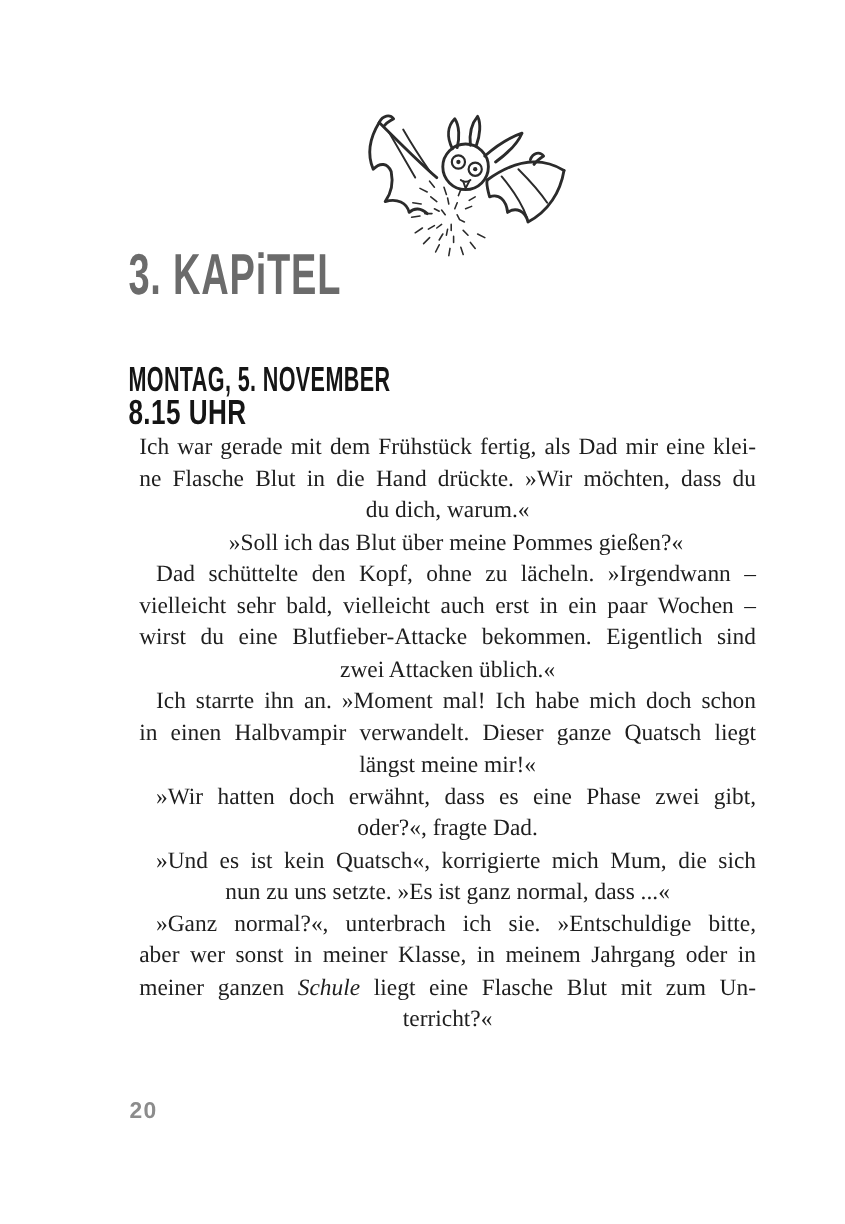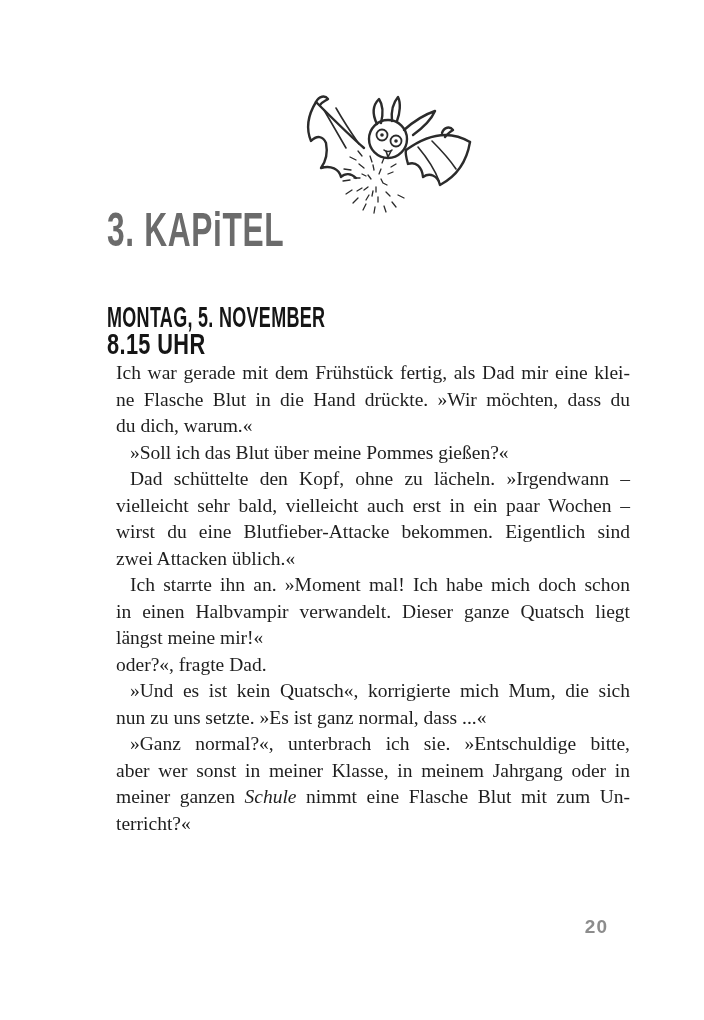--- a/index.html
+++ b/index.html
@@ -65,36 +65,37 @@
     width: 514px;
     font-family: "Liberation Serif", serif;
     font-size: 19.5px;
     line-height: 26.5px;
     color: #1e1e1e;
   }
   .body-line {
     height: 26.5px;
     white-space: normal;
     overflow: visible;
+    text-align: center;
   }
   .body-line.j {
     text-align: justify;
     text-align-last: justify;
     text-justify: inter-word;
   }
   .body-line.ind { text-indent: 14px; }
   .italic-word { font-style: italic; }
 
   
   .page-number {
     position: absolute;
     left: 108px;
     top: 916px;
     width: 500px;
-    text-align: right;
+    text-align: left;
     font-family: "Liberation Sans", sans-serif;
     font-weight: bold;
     font-size: 19px;
     letter-spacing: 1px;
     color: #8c8c8c;
   }
 </style>
 </head>
 <body>
 
@@ -151,24 +152,25 @@
     <div class="body-line j">ne Flasche Blut in die Hand drückte. »Wir möchten, dass du</div>
     <div class="body-line">du dich, warum.«</div>
     <div class="body-line ind">»Soll ich das Blut über meine Pommes gießen?«</div>
     <div class="body-line j ind">Dad schüttelte den Kopf, ohne zu lächeln. »Irgendwann –</div>
     <div class="body-line j">vielleicht sehr bald, vielleicht auch erst in ein paar Wochen –</div>
     <div class="body-line j">wirst du eine Blutfieber-Attacke bekommen. Eigentlich sind</div>
     <div class="body-line">zwei Attacken üblich.«</div>
     <div class="body-line j ind">Ich starrte ihn an. »Moment mal! Ich habe mich doch schon</div>
     <div class="body-line j">in einen Halbvampir verwandelt. Dieser ganze Quatsch liegt</div>
     <div class="body-line">längst meine mir!«</div>
+    <div class="body-line j ind">»Wir hatten doch erwähnt, dass es eine Phase zwei gibt,</div>
     <div class="body-line">oder?«, fragte Dad.</div>
     <div class="body-line j ind">»Und es ist kein Quatsch«, korrigierte mich Mum, die sich</div>
     <div class="body-line">nun zu uns setzte. »Es ist ganz normal, dass ...«</div>
     <div class="body-line j ind">»Ganz normal?«, unterbrach ich sie. »Entschuldige bitte,</div>
     <div class="body-line j">aber wer sonst in meiner Klasse, in meinem Jahrgang oder in</div>
-    <div class="body-line j"><span>meiner ganzen </span><span class="italic-word">Schule</span><span> nimmt eine Flasche Blut mit zum Un-</span></div>
+    <div class="body-line j"><span>meiner ganzen </span><span class="italic-word">Schule</span><span> liegt eine Flasche Blut mit zum Un-</span></div>
     <div class="body-line">terricht?«</div>
   </div>
 
   <div class="page-number">20</div>
 
 </div>
 
 </body></html>

